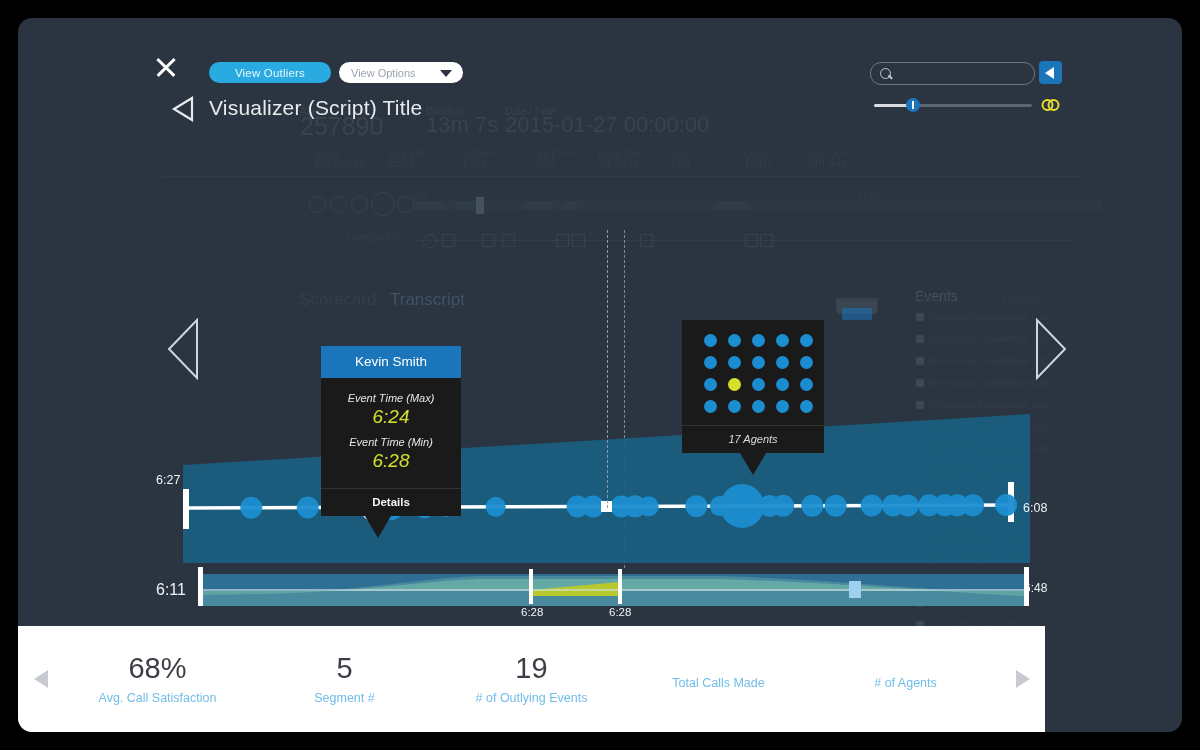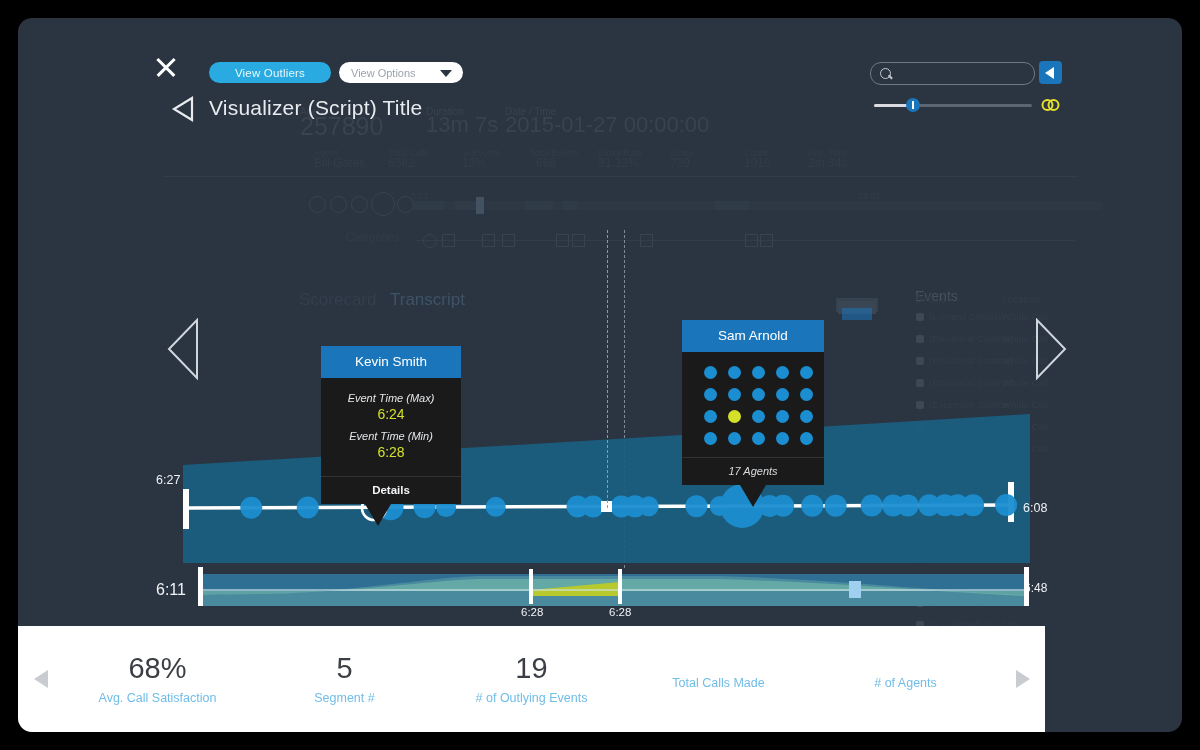--- a/index.html
+++ b/index.html
@@ -67,21 +67,21 @@
 
   
   .tl-main{position:absolute;left:0;top:0;width:1164px;height:714px;pointer-events:none;}
   .tl-label{position:absolute;color:#f0f3f6;font-size:12.5px;}
 
   
   .card{position:absolute;background:#1a1a1a;}
   .card .head{background:#1b75bb;color:#fff;font-size:13.5px;text-align:center;padding:8px 0 9px;}
   .card .body{padding:10px 0 8px;}
   .card .lbl{text-align:center;font-size:11px;color:#e3e6e9;font-style:italic;margin-top:4px;}
-  .card .val{text-align:center;font-size:14px;color:#d4e02a;margin-top:2px;margin-bottom:8px;}
+  .card .val{text-align:center;font-size:19px;color:#d4e02a;margin-top:2px;margin-bottom:8px;font-style:italic;}
   .card .foot{border-top:1px solid #333;text-align:center;font-size:11.5px;color:#f2f4f6;
               padding:7px 0 8px;font-weight:bold;cursor:pointer;}
   .card .agfoot{border-top:1px solid #333;text-align:center;font-size:11px;color:#d8dcdf;
               font-style:italic;padding:7px 0 8px;}
   .card .ptr{position:absolute;width:0;height:0;border-left:13px solid transparent;
               border-right:13px solid transparent;border-top:22px solid #1a1a1a;}
   .dotgrid{display:grid;grid-template-columns:repeat(5,1fr);gap:9px 11px;padding:14px 22px 12px;}
   .dotgrid i{width:13px;height:13px;border-radius:50%;background:#1b8ed1;display:block;}
   .dotgrid i.hl{background:#d4e02a;}
 
@@ -278,21 +278,20 @@
       <div class="lbl">Event Time (Max)</div>
       <div class="val">6:24</div>
       <div class="lbl">Event Time (Min)</div>
       <div class="val">6:28</div>
     </div>
     <div class="foot">Details</div>
     <div class="ptr" style="left:44px;top:100%;"></div>
   </div>
 
   <div class="card" style="left:664px;top:302px;width:142px;">
-    <div class="head">Sam Arnold</div>
     <div class="dotgrid" id="sam-dots">
         <i></i>
         <i></i>
         <i></i>
         <i></i>
         <i></i>
         <i></i>
         <i></i>
         <i></i>
         <i></i>

